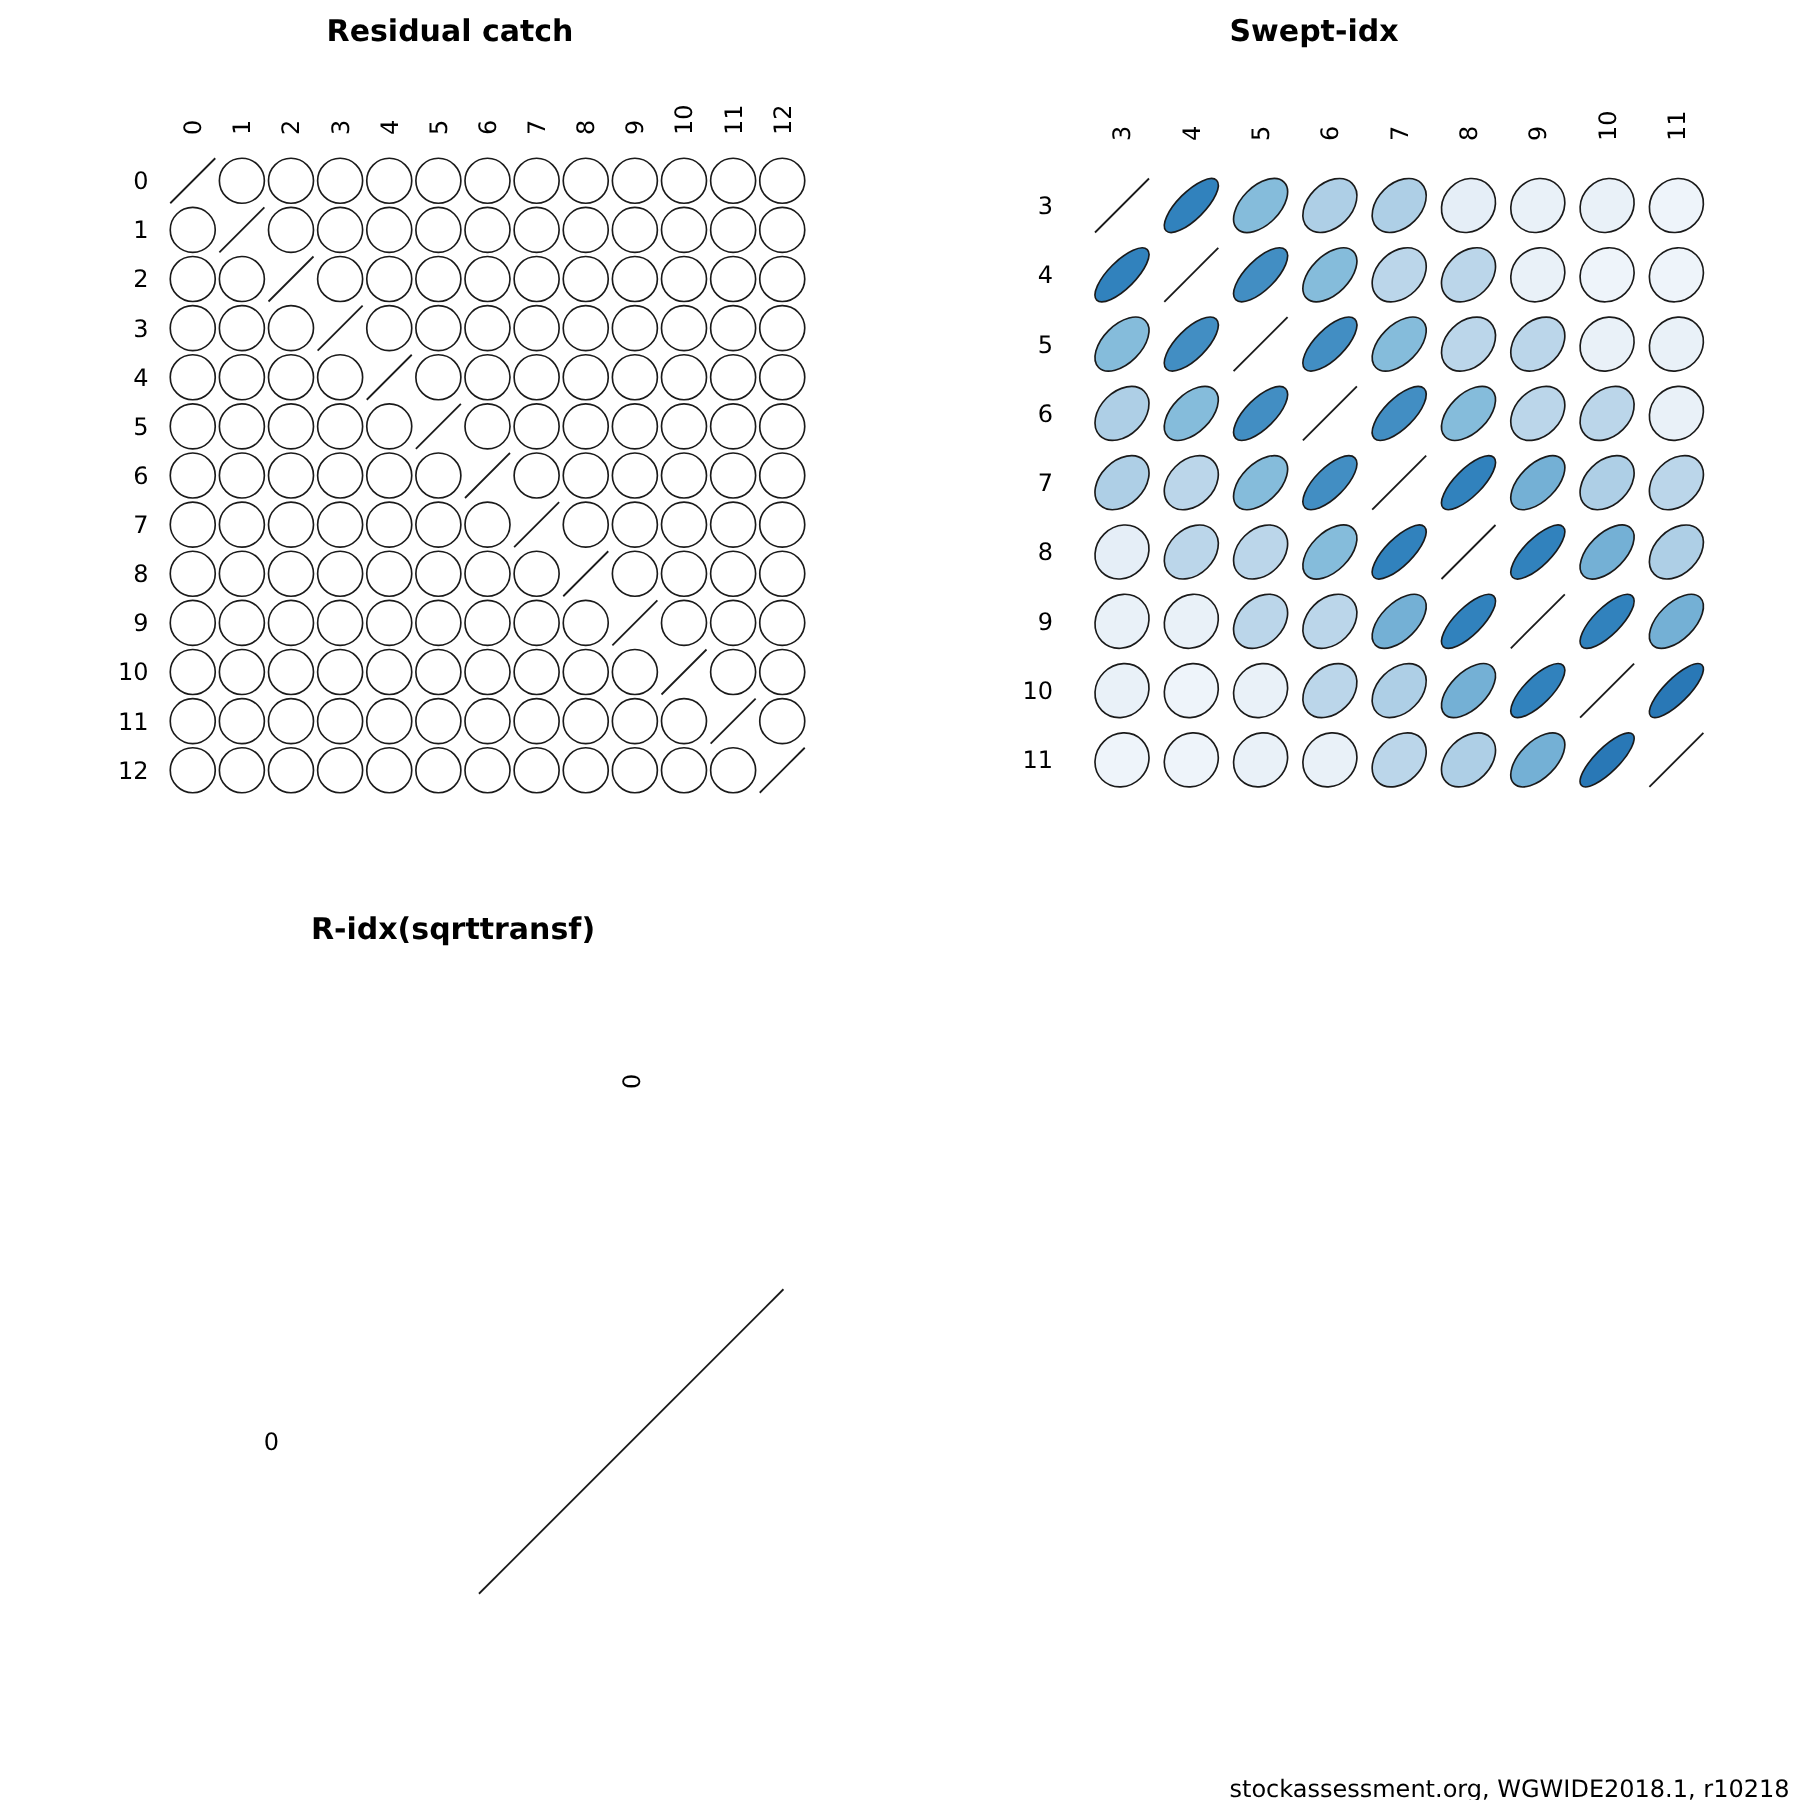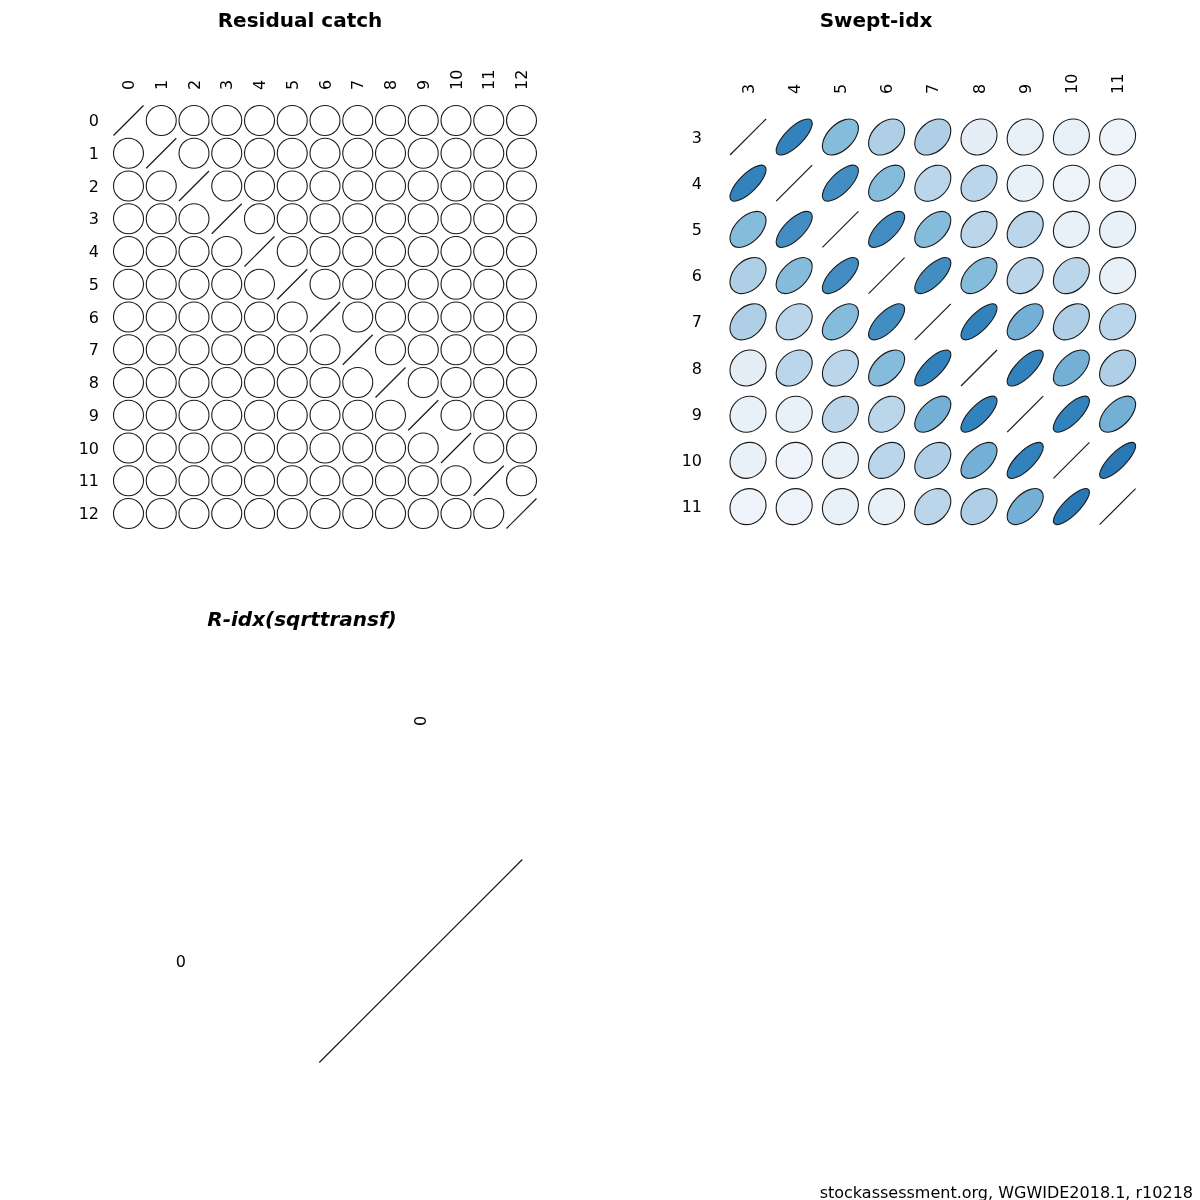--- a/index.html
+++ b/index.html
@@ -44,21 +44,21 @@
 </style>
 </head>
 <body>
 
 <div class="page">
 
   <div class="panel-title" style="left:300px; top:8px;">Residual catch</div>
 
   <div class="panel-title" style="left:876px; top:8px;">Swept-idx</div>
 
-  <div class="panel-title" style="left:302px; top:607px;font-style:italic;">R-idx(sqrttransf)</div>
+  <div class="panel-title" style="left:302px; top:607px;">R-idx(sqrttransf)</div>
 
   <svg id="plot-canvas" width="1200" height="1200" viewBox="0 0 1200 1200">
       <g>
         <text transform="translate(128.5 90) rotate(-90)" text-anchor="start" dy="0.35em" font-size="16">0</text>
         <text transform="translate(161.25 90) rotate(-90)" text-anchor="start" dy="0.35em" font-size="16">1</text>
         <text transform="translate(194 90) rotate(-90)" text-anchor="start" dy="0.35em" font-size="16">2</text>
         <text transform="translate(226.75 90) rotate(-90)" text-anchor="start" dy="0.35em" font-size="16">3</text>
         <text transform="translate(259.5 90) rotate(-90)" text-anchor="start" dy="0.35em" font-size="16">4</text>
         <text transform="translate(292.25 90) rotate(-90)" text-anchor="start" dy="0.35em" font-size="16">5</text>
         <text transform="translate(325 90) rotate(-90)" text-anchor="start" dy="0.35em" font-size="16">6</text>

